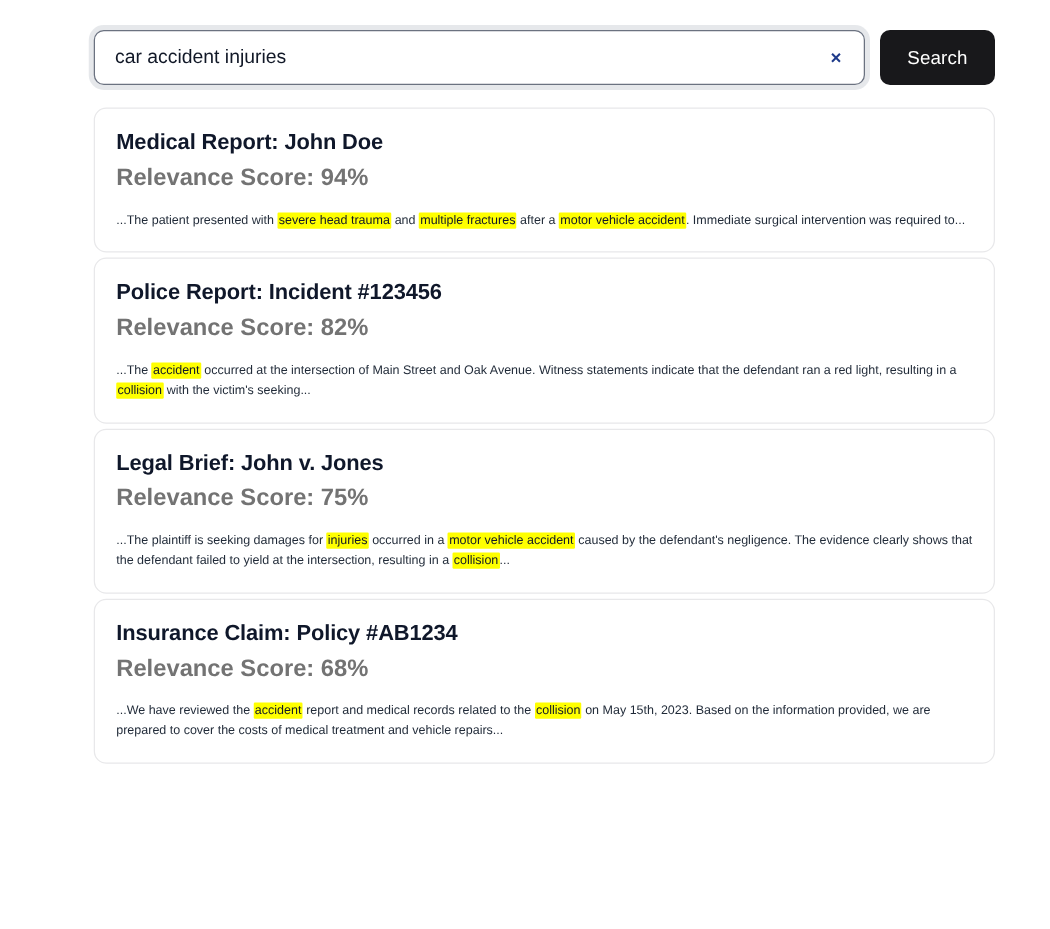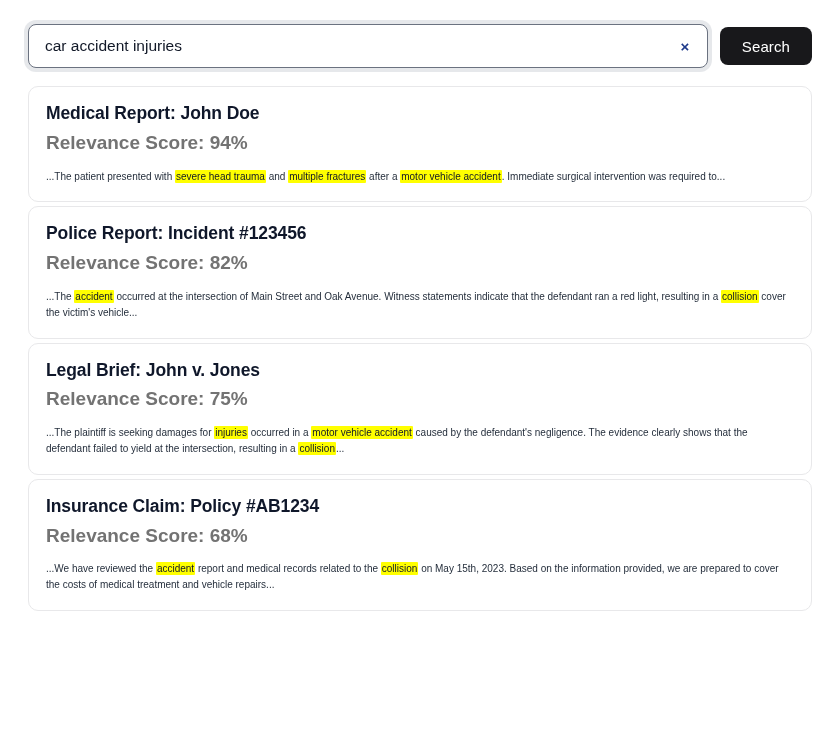--- a/index.html
+++ b/index.html
@@ -10,22 +10,23 @@
   }
   body {
     width: 840px;
     height: 743px;
     font-family: "Liberation Sans", sans-serif;
     color: #111827;
     overflow: hidden;
   }
 
   .page {
-    padding: 24px 28px 0 28px;
+    padding: 24px 44px 0 28px;
     box-sizing: border-box;
+    margin-left: 47px;
   }
 
   
   .search-bar {
     display: flex;
     align-items: center;
     gap: 12px;
     margin-bottom: 18px;
   }
   .search-field-wrap {
@@ -71,21 +72,21 @@
     font-weight: 700;
     line-height: 1;
     font-family: "Liberation Sans", sans-serif;
   }
   .search-btn {
     flex: 0 0 auto;
     background: #18181b;
     color: #ffffff;
     border: 0;
     border-radius: 8px;
-    height: 38px;
+    height: 44px;
     padding: 0 22px;
     font-family: "Liberation Sans", sans-serif;
     font-size: 15px;
     font-weight: 400;
     cursor: pointer;
     letter-spacing: 0.1px;
   }
 
   
   .results {
@@ -145,21 +146,21 @@
 
   <div class="results">
       <div class="result-card">
         <h3 class="result-title">Medical Report: John Doe</h3>
         <p class="result-score">Relevance Score: 94%</p>
         <p class="result-snippet"><span>...The patient presented with </span><span class="hl">severe head trauma</span><span> and </span><span class="hl">multiple fractures</span><span> after a </span><span class="hl">motor vehicle accident</span><span>. Immediate surgical intervention was required to...</span></p>
       </div>
       <div class="result-card">
         <h3 class="result-title">Police Report: Incident #123456</h3>
         <p class="result-score">Relevance Score: 82%</p>
-        <p class="result-snippet"><span>...The </span><span class="hl">accident</span><span> occurred at the intersection of Main Street and Oak Avenue. Witness statements indicate that the defendant ran a red light, resulting in a </span><span class="hl">collision</span><span> cover the victim's vehicle...</span></p>
+        <p class="result-snippet"><span>...The </span><span class="hl">accident</span><span> occurred at the intersection of Main Street and Oak Avenue. Witness statements indicate that the defendant ran a red light, resulting in a </span><span class="hl">collision</span><span> with the victim's seeking...</span></p>
       </div>
       <div class="result-card">
         <h3 class="result-title">Legal Brief: John v. Jones</h3>
         <p class="result-score">Relevance Score: 75%</p>
         <p class="result-snippet"><span>...The plaintiff is seeking damages for </span><span class="hl">injuries</span><span> occurred in a </span><span class="hl">motor vehicle accident</span><span> caused by the defendant's negligence. The evidence clearly shows that the defendant failed to yield at the intersection, resulting in a </span><span class="hl">collision</span><span>...</span></p>
       </div>
       <div class="result-card">
         <h3 class="result-title">Insurance Claim: Policy #AB1234</h3>
         <p class="result-score">Relevance Score: 68%</p>
         <p class="result-snippet"><span>...We have reviewed the </span><span class="hl">accident</span><span> report and medical records related to the </span><span class="hl">collision</span><span> on May 15th, 2023. Based on the information provided, we are prepared to cover the costs of medical treatment and vehicle repairs...</span></p>

